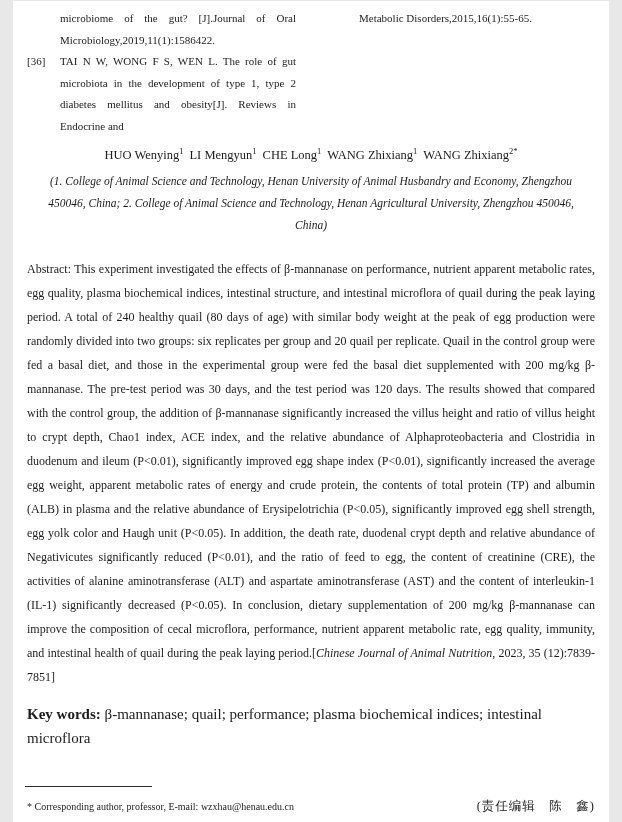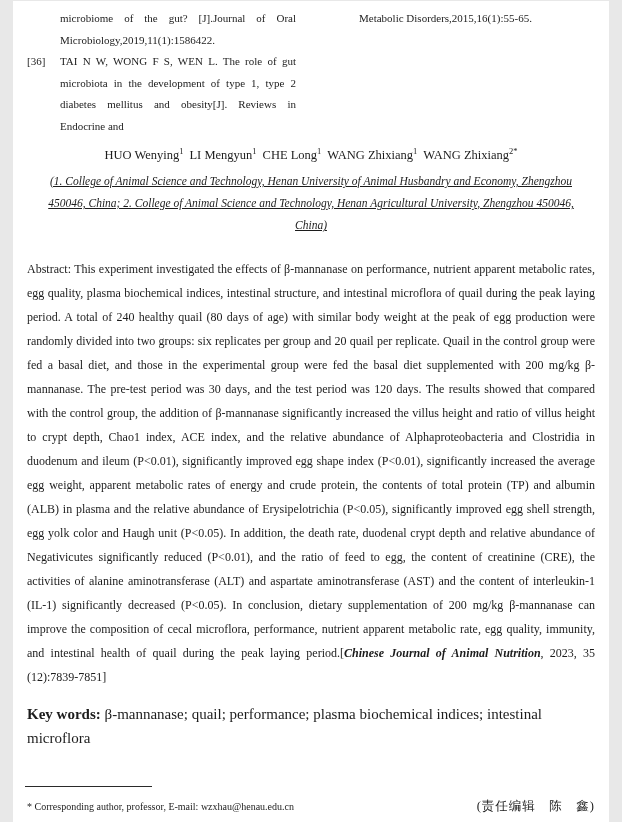--- a/index.html
+++ b/index.html
@@ -48,32 +48,31 @@
     font-size: 12.5px;
   }
   .authors sup { font-size: 8.5px; line-height: 0; }
 
   .affiliation {
     margin: 7px 18px 0 18px;
     text-align: center;
     font-style: italic;
     font-size: 11.5px;
     line-height: 22px;
-    text-decoration: underline;
   }
 
   
   .abstract {
     margin: 21px 14px 0 14px;
     font-size: 12px;
     line-height: 24px;
     text-align: justify;
   }
   .abstract .bold { font-weight: normal; }
-  .abstract .bolditalic { font-weight: bold; font-style: italic; }
+  .abstract .bolditalic { font-weight: normal; font-style: italic; }
 
   .keywords {
     margin: 13px 14px 0 14px;
     font-size: 15px;
     line-height: 24px;
   }
   .keywords .bold { font-weight: bold; }
 
   
   .footer {

